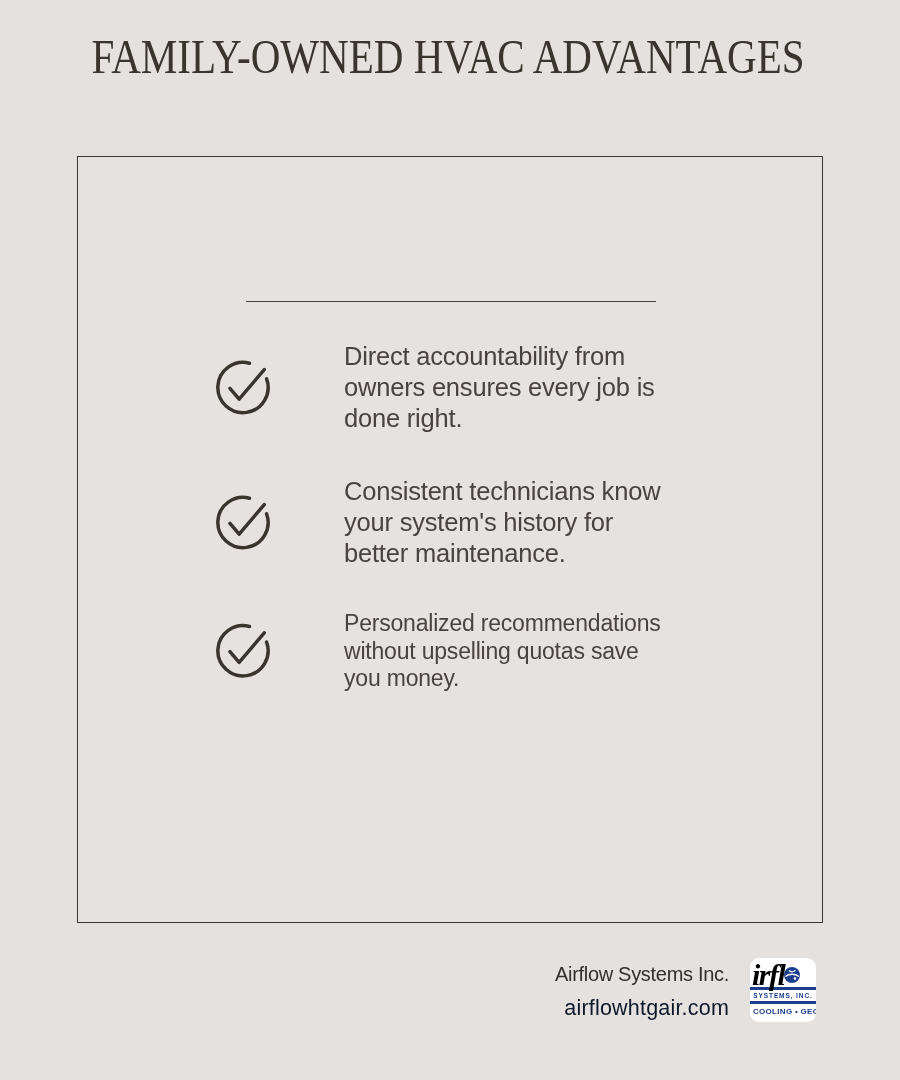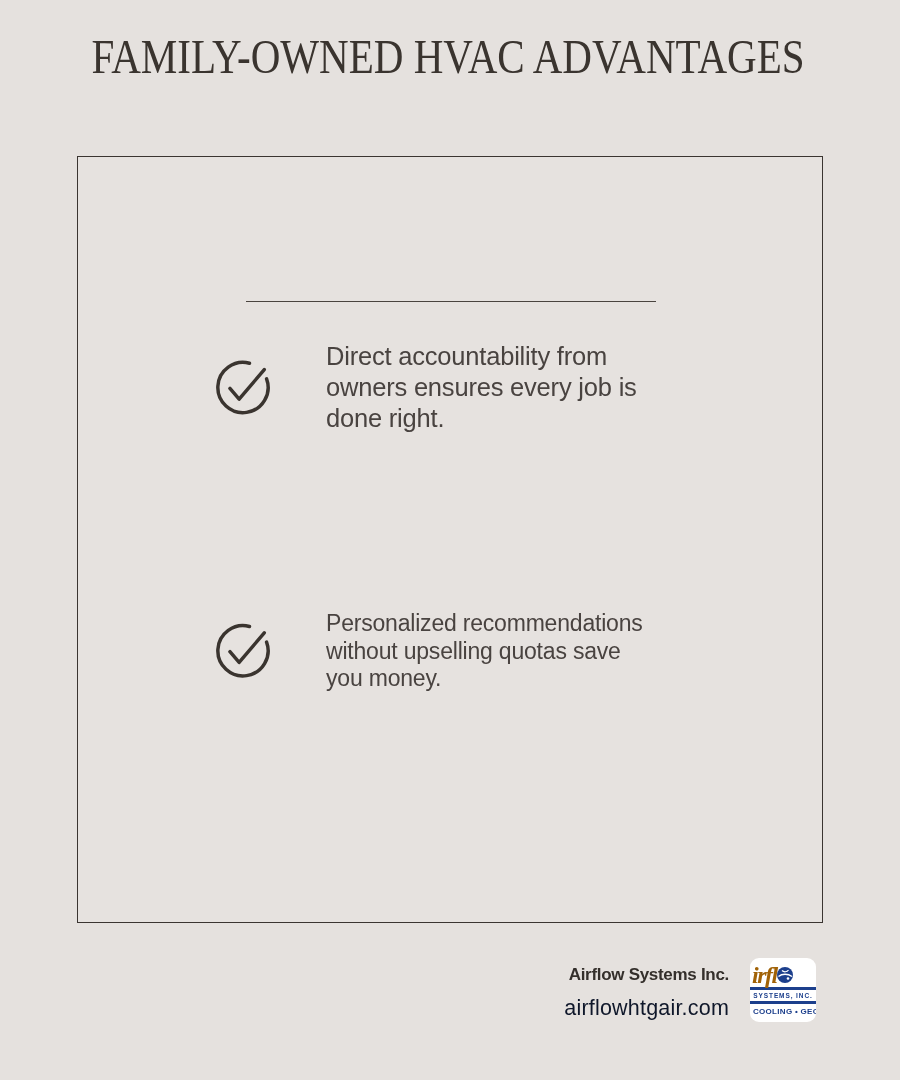--- a/index.html
+++ b/index.html
@@ -52,21 +52,21 @@
     background: #4a443f;
   }
 
   
   .row {
     position: absolute;
     left: 136px;
     right: 36px;
     display: flex;
     align-items: center;
-    gap: 54px;
+    gap: 72px;
     transform: translateY(-50%);
   }
   .icon {
     flex: 0 0 58px;
     width: 58px;
     height: 58px;
     display: block;
   }
   .icon svg { display: block; width: 58px; height: 58px; overflow: visible; }
   .item-text {
@@ -82,22 +82,22 @@
   }
 
   
   .footer-text {
     position: absolute;
     right: 167px;
     top: 962px;
     text-align: right;
   }
   .company {
-    font-size: 17px;
-    font-weight: 700;
+    font-size: 20px;
+    font-weight: 400;
     letter-spacing: -0.3px;
     color: #342f2b;
     line-height: 25px;
   }
   .website {
     margin-top: 9px;
     font-size: 21.5px;
     letter-spacing: 0.2px;
     color: #0f172a;
     line-height: 24px;
@@ -119,24 +119,24 @@
     display: flex;
     align-items: center;
     white-space: nowrap;
     height: 22px;
     margin-left: -1px;
   }
   .logo-word {
     font-family: "Liberation Serif", serif;
     font-style: italic;
     font-weight: 700;
-    font-size: 24px;
+    font-size: 30px;
     line-height: 22px;
     letter-spacing: -1.5px;
-    color: #a16207;
+    color: #000000;
   }
   .globe { display: inline-block; width: 16px; height: 16px; margin-left: 0px; flex: 0 0 auto; }
   .globe svg { display: block; }
   .logo-rule {
     height: 3px;
     background: #1c3f8c;
     margin: 1px -3px 0 -3px;
   }
   .logo-systems {
     font-size: 6.5px;
@@ -175,20 +175,31 @@
         <svg viewBox="0 0 60 60" fill="none">
           <path d="M 54.4 21.1 A 26 26 0 1 1 36.7 4.9" stroke="#3a342f" stroke-width="3.6" stroke-linecap="round"></path>
           <path d="M 16.5 31 L 26 42 L 52 11.5" stroke="#3a342f" stroke-width="3.6" stroke-linecap="round" stroke-linejoin="round"></path>
         </svg>
       </span>
       <p class="item-text">Direct accountability from
 owners ensures every job is
 done right.</p>
     </div>
 
+    <div class="row" style="top:365px">
+      <span class="icon">
+        <svg viewBox="0 0 60 60" fill="none">
+          <path d="M 54.4 21.1 A 26 26 0 1 1 36.7 4.9" stroke="#3a342f" stroke-width="3.6" stroke-linecap="round"></path>
+          <path d="M 16.5 31 L 26 42 L 52 11.5" stroke="#3a342f" stroke-width="3.6" stroke-linecap="round" stroke-linejoin="round"></path>
+        </svg>
+      </span>
+      <p class="item-text">Consistent technicians know
+your system's history for
+better maintenance.</p>
+    </div>
 
     <div class="row small" style="top:494px">
       <span class="icon">
         <svg viewBox="0 0 60 60" fill="none">
           <path d="M 54.4 21.1 A 26 26 0 1 1 36.7 4.9" stroke="#3a342f" stroke-width="3.6" stroke-linecap="round"></path>
           <path d="M 16.5 31 L 26 42 L 52 11.5" stroke="#3a342f" stroke-width="3.6" stroke-linecap="round" stroke-linejoin="round"></path>
         </svg>
       </span>
       <p class="item-text">Personalized recommendations
 without upselling quotas save

